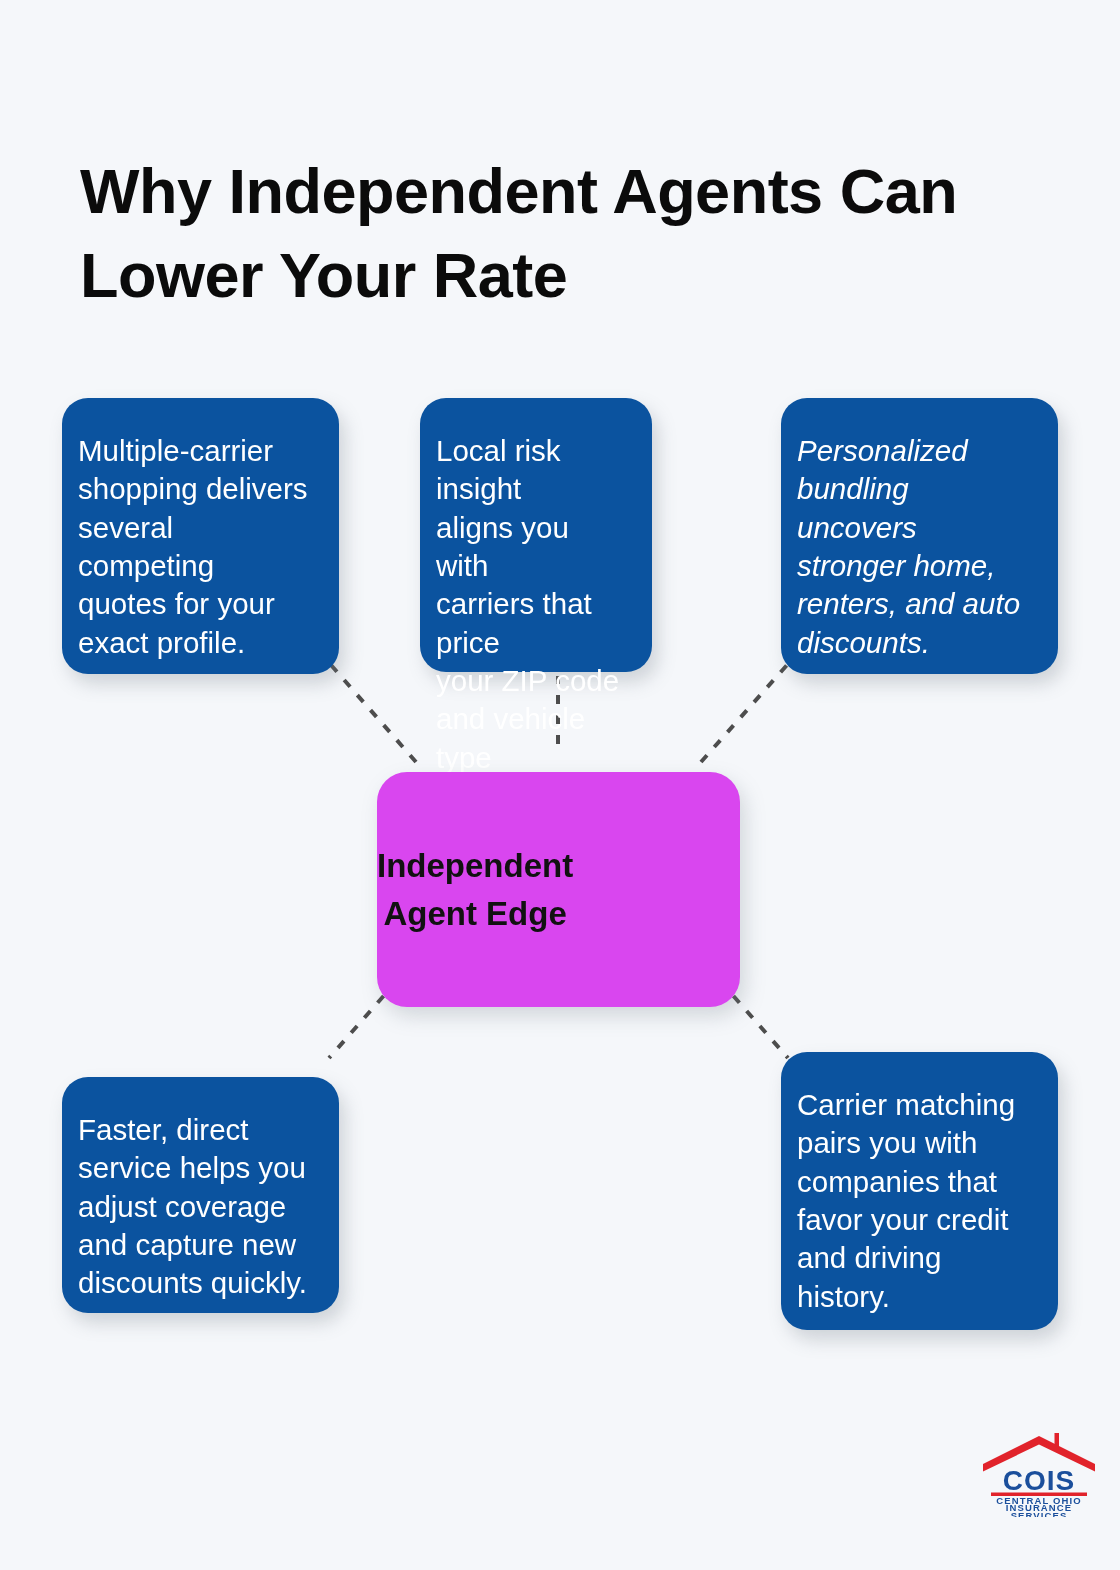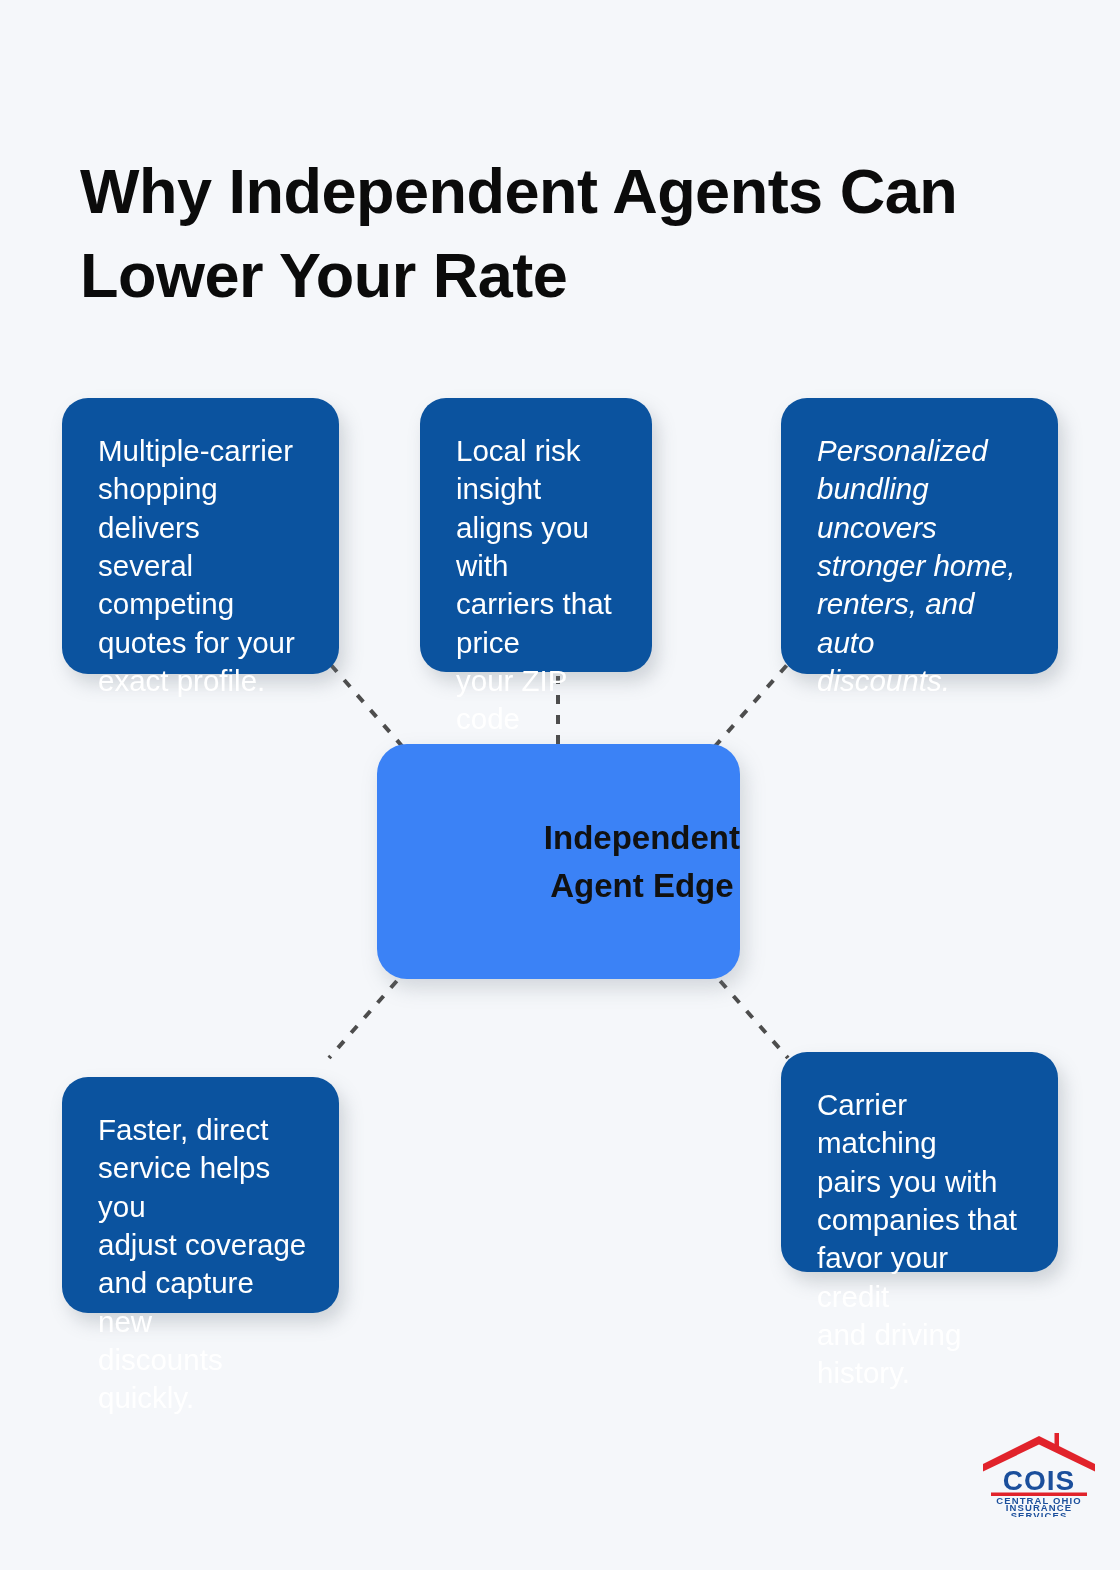--- a/index.html
+++ b/index.html
@@ -54,55 +54,56 @@
 
   
   .node {
     position: absolute;
     box-sizing: border-box;
     border-radius: 26px;
   }
   .node.leaf {
     background: #0b539f;
     color: #ffffff;
-    padding: 34px 30px 30px 36px;
+    padding: 34px 30px 30px 16px;
     font-size: 29.5px;
     line-height: 1.30;
     box-shadow: 6px 10px 18px rgba(120,128,140,0.30);
   }
   .node.leaf .node-text {
     display: block;
     white-space: pre-line;
   }
 
   .node.center {
-    background: #3b82f6;
+    background: #d946ef;
     color: #111111;
     border-radius: 30px;
     display: flex;
     align-items: center;
-    justify-content: flex-end;
+    justify-content: flex-start;
     text-align: center;
     box-shadow: 5px 9px 20px rgba(120,128,140,0.28);
+    margin-top: 28px;
   }
   .node.center .node-text {
     display: block;
     white-space: pre-line;
     font-size: 33px;
     line-height: 1.45;
     font-weight: bold;
   }
 
   
   #card-top-left     { left: 62px;  top: 398px;  width: 277px; height: 276px; }
   #card-top-center   { left: 420px; top: 398px;  width: 232px; height: 274px; }
   #card-top-right    { left: 781px; top: 398px;  width: 277px; height: 276px; font-style: italic; }
   #card-center       { left: 377px; top: 744px;  width: 363px; height: 235px; }
   #card-bottom-left  { left: 62px;  top: 1077px; width: 277px; height: 236px; }
-  #card-bottom-right { left: 781px; top: 1052px; width: 277px; height: 220px; }
+  #card-bottom-right { left: 781px; top: 1052px; width: 277px; height: 278px; }
 
   
   #logo {
     position: absolute;
     left: 980px;
     top: 1431px;
     width: 118px;
     height: 86px;
   }
   #logo svg { display: block; }

